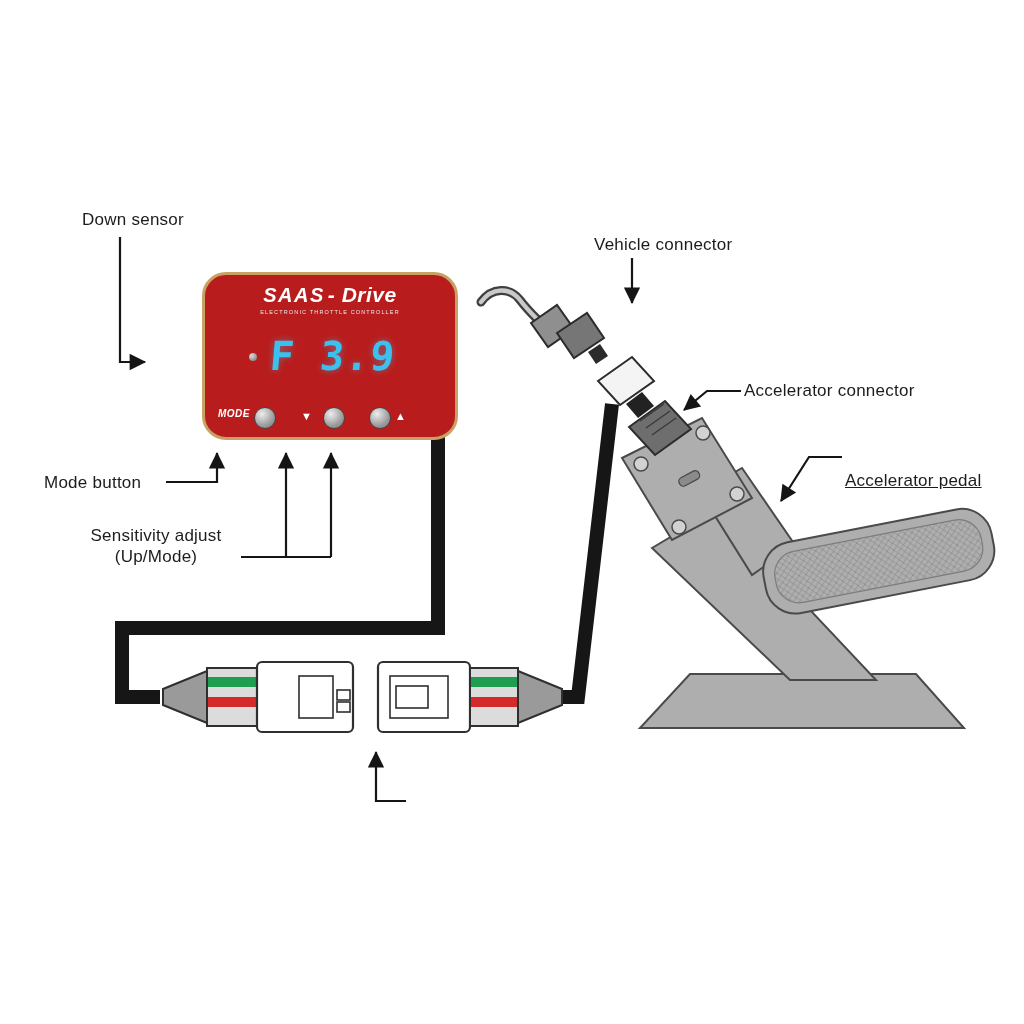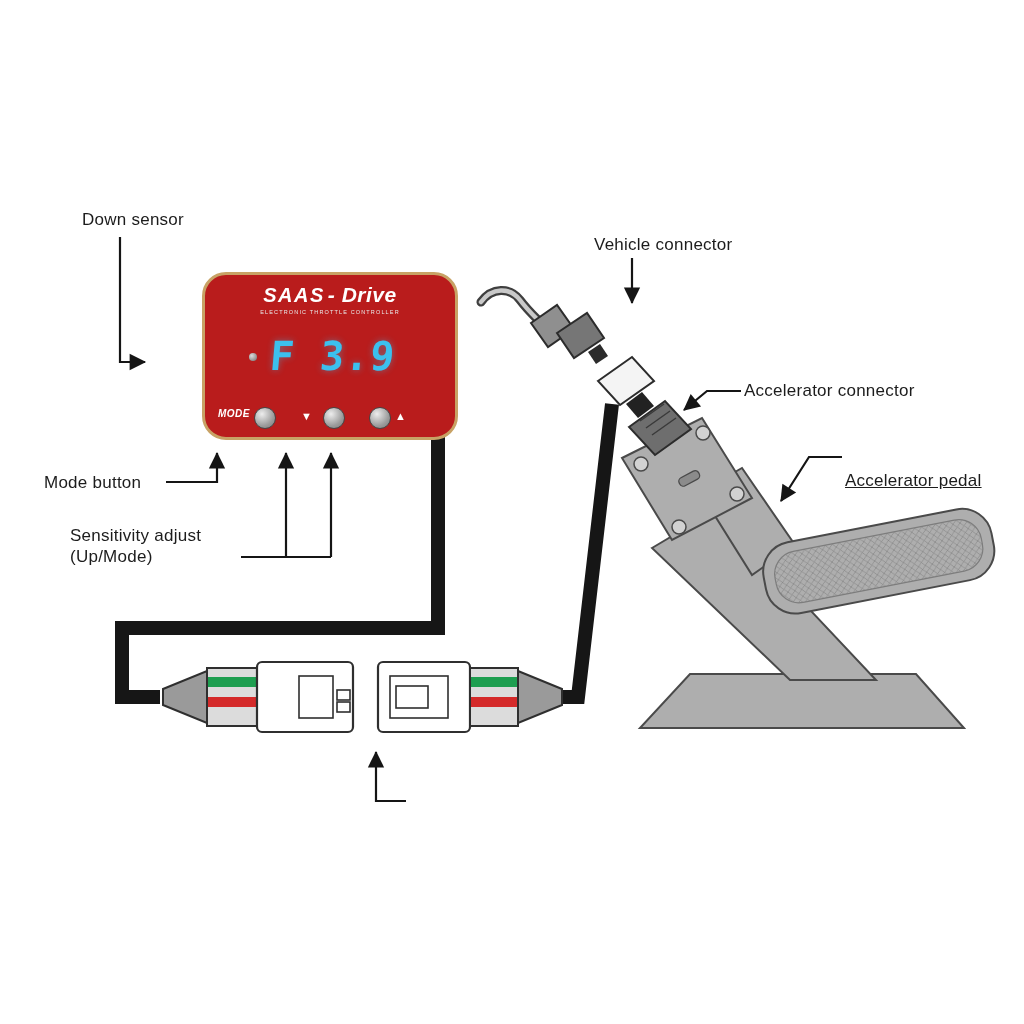--- a/index.html
+++ b/index.html
@@ -10,21 +10,21 @@
     --cable-black: #161616;
     --pedal-grey: #aeaeae;
   }
   html, body { margin:0; padding:0; background:#ffffff; }
   body { font-family:"Liberation Sans", sans-serif; }
   .canvas { position:relative; width:1024px; height:1024px; background:#fff; overflow:hidden; }
   .art { position:absolute; left:0; top:0; z-index:1; }
 
   
   .label { position:absolute; z-index:3; font-size:17px; color:#1c1c1c; letter-spacing:.25px; white-space:nowrap; }
-  .label.two-line { white-space:normal; text-align:left; width:172px; line-height:21px; }
+  .label.two-line { white-space:normal; text-align:center; width:172px; line-height:21px; }
 
   
   .device { position:absolute; left:154px; top:272px; width:250px; height:162px;
             background:#b91c1c; border:3.5px solid var(--device-border-gold);
             border-radius:24px; z-index:2;margin-left:48px; }
   .logo-row { position:absolute; top:8px; left:0; right:0; text-align:center; color:#fff;
               font-style:italic; font-weight:bold; }
   .logo-brand { font-size:20px; letter-spacing:1.5px; padding-right:3px; }
   .logo-product { font-size:21px; letter-spacing:.5px; }
   .device-subtitle { position:absolute; top:34px; left:0; right:0; text-align:center;

